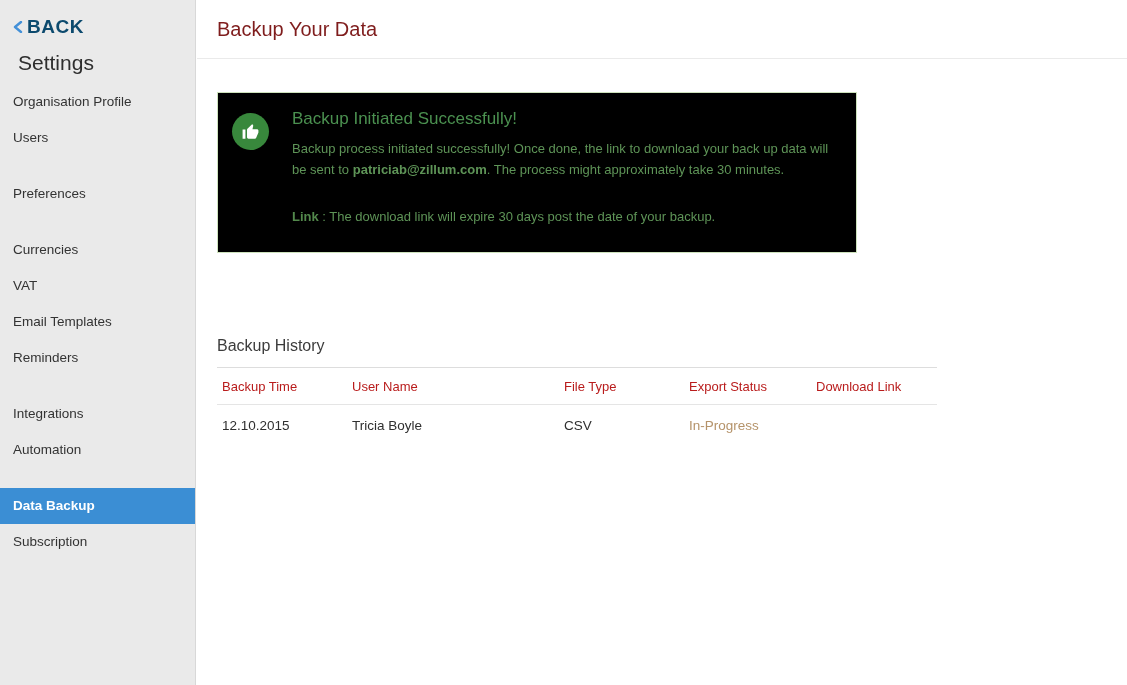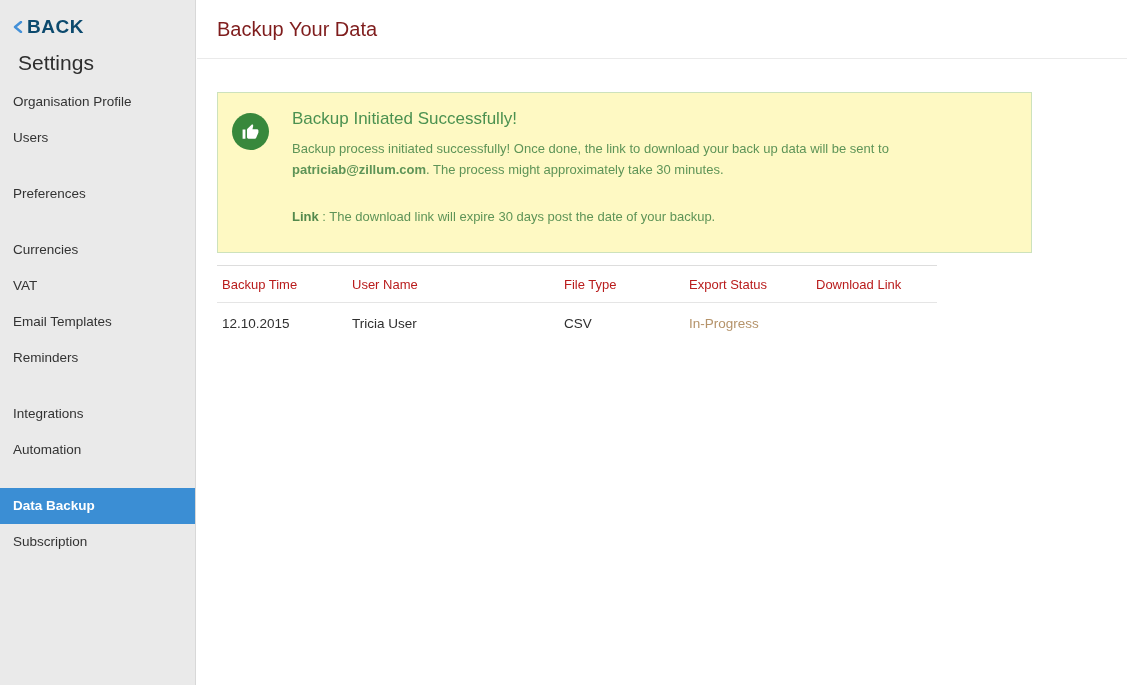--- a/index.html
+++ b/index.html
@@ -54,23 +54,23 @@
     display: flex; align-items: center;
     padding-left: 20px;
     font-size: 20px;
     color: #7f1d1d;
     border-bottom: 1px solid #eaeaea;
   }
   
   .alert {
     position: relative;
     margin: 33px 0 0 20px;
-    width: 815px;
+    width: 640px;
     min-height: 161px;
-    background: #fef9c3;
+    background: #000000;
     border: 1px solid #cde2bc;
     padding: 16px 24px 24px 74px;
   }
   .alert-icon {
     position: absolute; left: 14px; top: 20px;
     width: 37px; height: 37px;
     border-radius: 50%;
     background: #38883c;
     display: flex; align-items: center; justify-content: center;
   }
@@ -156,30 +156,31 @@
     <div class="alert-icon">
       <svg width="19" height="19" viewBox="0 0 24 24">
         <path fill="#ffffff" d="M2 21h3.6V9.6H2V21zm20-10.2c0-1-.8-1.8-1.8-1.8h-5.7l.9-4.1v-.3c0-.4-.2-.7-.4-1L14 2.7 8.1 8.6c-.3.3-.5.8-.5 1.3v9.3c0 1 .8 1.8 1.8 1.8h8.1c.7 0 1.4-.4 1.7-1.1l2.7-6.3c.1-.2.1-.4.1-.7v-1z"></path>
       </svg>
     </div>
     <div class="alert-title">Backup Initiated Successfully!</div>
     <div class="alert-body"><span>Backup process initiated successfully! Once done, the link to download your back up data will be sent to </span><b>patriciab@zillum.com</b><span>. The process might approximately take 30 minutes.</span></div>
     <div class="alert-note"><b>Link</b><span> : The download link will expire 30 days post the date of your backup.</span></div>
   </div>
 
+  <div class="history-title">Backup History</div>
 
   <div class="history-table">
     <div class="t-row t-head">
       <div>Backup Time</div>
       <div>User Name</div>
       <div>File Type</div>
       <div>Export Status</div>
       <div>Download Link</div>
     </div>
     <div class="t-row t-data">
       <div>12.10.2015</div>
-      <div>Tricia User</div>
+      <div>Tricia Boyle</div>
       <div>CSV</div>
       <div class="status-inprogress">In-Progress</div>
       <div></div>
     </div>
   </div>
 </div>
 
 </body></html>

